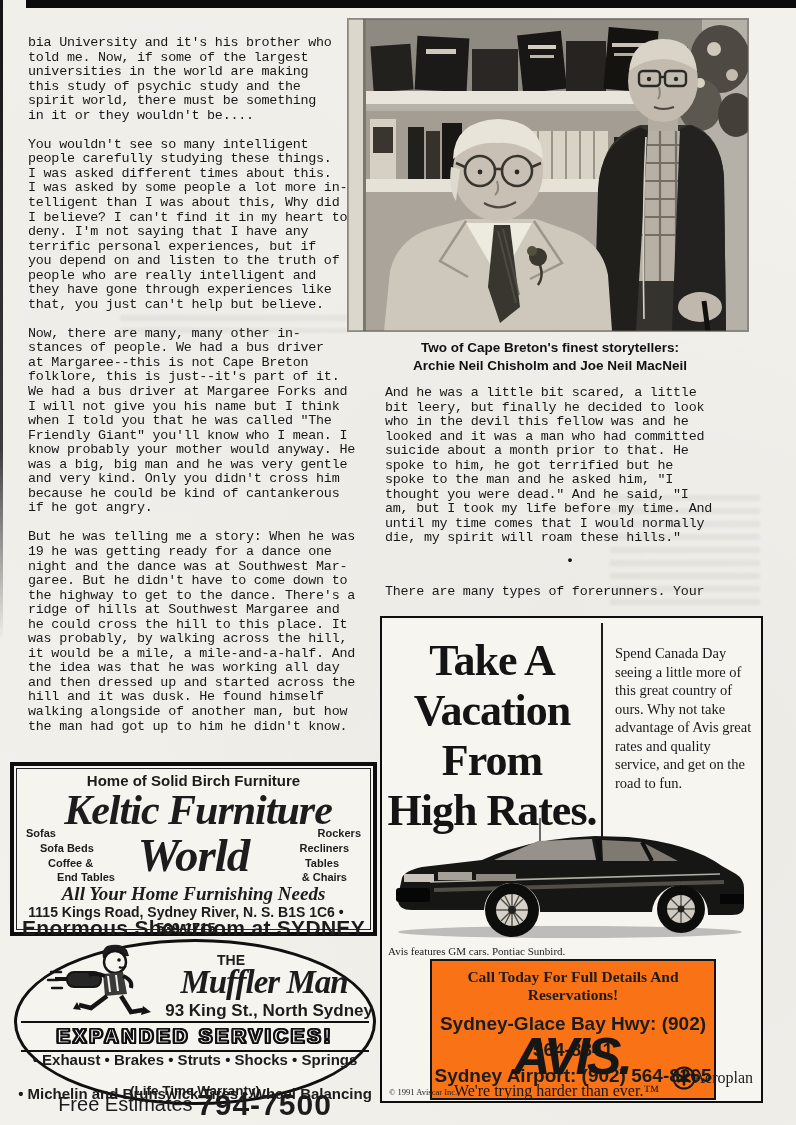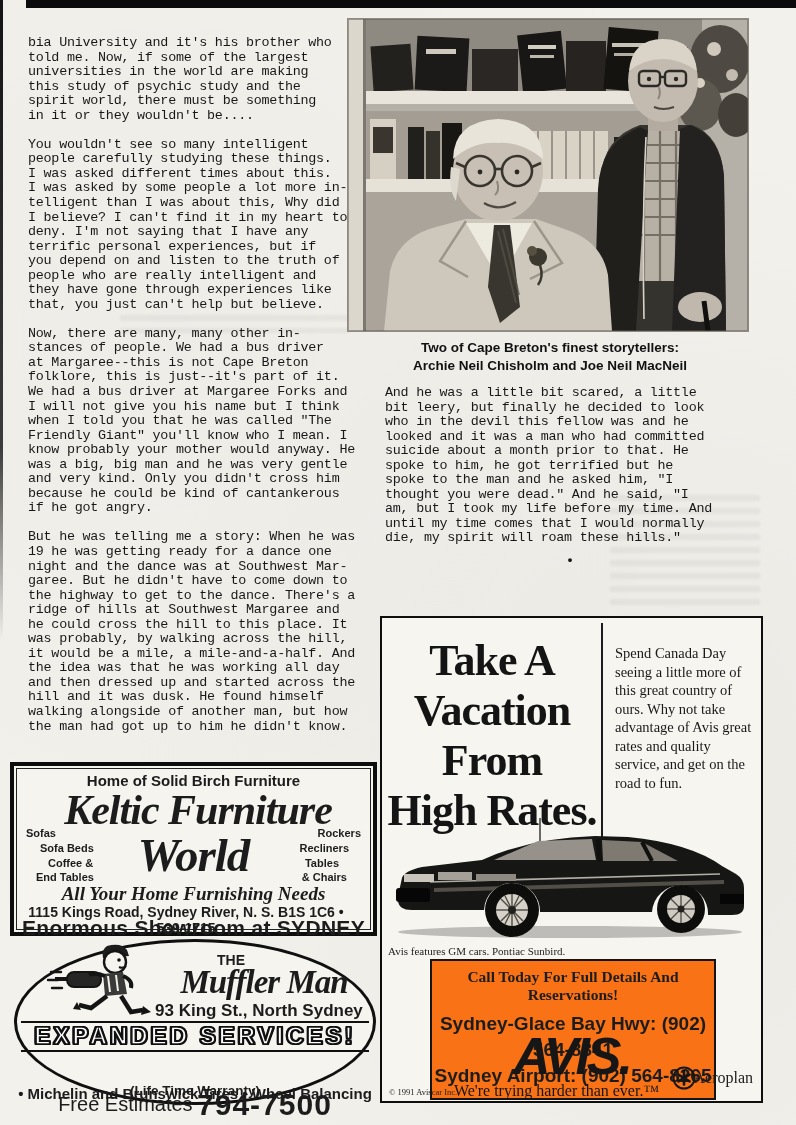--- a/index.html
+++ b/index.html
@@ -43,36 +43,36 @@
   .keltic{position:absolute;left:10px;top:762px;width:367px;height:174px;border:4px solid #0d0d0d;background:#f6f4ef;box-sizing:border-box;}
   .keltic::before{content:"";position:absolute;inset:2px;border:1px solid #222;pointer-events:none;}
   .keltic .ktop{position:absolute;top:6px;left:0;right:0;text-align:center;font-weight:bold;font-size:15px;}
   .keltic .ktitle1{position:absolute;top:20px;left:9px;right:0;text-align:center;font-family:"Liberation Serif",serif;font-style:italic;font-weight:bold;font-size:42px;letter-spacing:-1px;}
   .keltic .kworld{position:absolute;top:62px;left:0;right:0;text-align:center;font-family:"Liberation Serif",serif;font-style:italic;font-weight:bold;font-size:47px;letter-spacing:-1px;}
   .keltic .kstack{position:absolute;top:60px;width:110px;font-weight:bold;font-size:11px;line-height:14.8px;}
   .keltic .kleft{left:12px;text-align:left;}
   .keltic .kright{right:12px;text-align:right;}
   .keltic .kleft div:nth-child(2){padding-left:14px;}
   .keltic .kleft div:nth-child(3){padding-left:22px;}
-  .keltic .kleft div:nth-child(4){padding-left:10px;}
+  .keltic .kleft div:nth-child(4){padding-left:10px;text-align:center;}
   .keltic .kright div:nth-child(2){padding-right:12px;}
   .keltic .kright div:nth-child(3){padding-right:22px;}
   .keltic .kright div:nth-child(4){padding-right:14px;}
   .keltic .kslogan{position:absolute;top:117px;left:0;right:0;text-align:center;font-family:"Liberation Serif",serif;font-style:italic;font-weight:bold;font-size:19px;}
   .keltic .kaddr{position:absolute;top:138px;left:0;right:15px;text-align:center;font-weight:bold;font-size:14px;}
   .keltic .kshow{position:absolute;top:150px;left:0;right:0;text-align:center;font-weight:bold;font-size:21px;letter-spacing:.3px;}
 
   
   .muffler{position:absolute;left:14px;top:939px;width:362px;height:166px;border:3px solid #101010;border-radius:50%;background:#f6f4ef;box-sizing:border-box;}
   .muffler .cartoon{position:absolute;left:28px;top:0px;width:132px;height:80px;}
   .muffler .mthe{position:absolute;left:200px;top:10px;font-weight:bold;font-size:14px;}
   .muffler .mtitle{position:absolute;left:138px;top:22px;width:218px;text-align:center;font-family:"Liberation Serif",serif;font-style:italic;font-weight:bold;font-size:33px;letter-spacing:-1px;}
-  .muffler .maddr{position:absolute;left:138px;top:59px;width:218px;text-align:left;font-weight:bold;font-size:17px;}
+  .muffler .maddr{position:absolute;left:138px;top:59px;width:218px;text-align:right;font-weight:bold;font-size:17px;}
   .muffler .mbanner{position:absolute;left:4px;right:4px;top:79px;height:27px;border-top:2.5px solid #101010;border-bottom:2.5px solid #101010;
-    text-align:center;font-weight:bold;font-size:24px;line-height:26px;letter-spacing:3px;
+    text-align:center;font-weight:bold;font-size:20px;line-height:26px;letter-spacing:3px;
     color:#fff;-webkit-text-stroke:1.5px #101010;
     text-shadow:-1.4px -1.4px 0 #101010,1.4px -1.4px 0 #101010,-1.4px 1.4px 0 #101010,1.4px 1.4px 0 #101010,0 -1.4px 0 #101010,0 1.4px 0 #101010,-1.4px 0 0 #101010,1.4px 0 0 #101010;}
   .muffler .msvc1{position:absolute;top:109px;left:0;right:0;text-align:center;font-weight:bold;font-size:15px;}
   .muffler .msvc2{position:absolute;top:143px;left:0;right:0;text-align:center;font-weight:bold;font-size:15px;}
   .muffler .mwarr{position:absolute;top:141px;left:0;right:0;text-align:center;font-weight:bold;font-size:13.5px;}
   .muffler .mphone-row{position:absolute;top:146px;left:0;right:0;text-align:center;}
   .muffler .mfree{font-weight:normal;font-size:20px;vertical-align:4px;}
   .muffler .mphone{font-weight:bold;font-size:30px;letter-spacing:1px;}
 
   
@@ -288,20 +288,21 @@
 who in the devil this fellow was and he
 looked and it was a man who had committed
 suicide about a month prior to that. He
 spoke to him, he got terrified but he
 spoke to the man and he asked him, "I
 thought you were dead." And he said, "I
 am, but I took my life before my time. And
 until my time comes that I would normally
 die, my spirit will roam these hills."</p>
     <p class="typewriter dot-sep">•</p>
+    <p class="typewriter">There are many types of forerunners. Your</p>
   </div>
 
   <div class="keltic">
     <div class="ktop">Home of Solid Birch Furniture</div>
     <div class="ktitle1">Keltic Furniture</div>
     <div class="kstack kleft">
       <div>Sofas</div>
       <div>Sofa Beds</div>
       <div>Coffee &amp;</div>
       <div>End Tables</div>
@@ -340,20 +341,21 @@
       <path d="M78,34 Q88,38 86,46" stroke="#141414" stroke-width="4" fill="none"></path>
       <path d="M62,54 L46,66 L34,63" stroke="#141414" stroke-width="4.5" fill="none"></path>
       <path d="M76,54 L86,70 L98,68" stroke="#141414" stroke-width="4.5" fill="none"></path>
       <path d="M32,60 L36,68 L28,67 Z" fill="#141414"></path>
       <path d="M98,64 L106,70 L96,73 Z" fill="#141414"></path>
     </svg>
     <div class="mthe">THE</div>
     <div class="mtitle">Muffler Man</div>
     <div class="maddr">93 King St., North Sydney</div>
     <div class="mbanner">EXPANDED SERVICES!</div>
+    <div class="msvc1">• Exhaust   • Brakes   • Struts   • Shocks   • Springs</div>
     <div class="msvc2">• Michelin and Brunswick Tires   • Wheel Balancing</div>
     <div class="mwarr">(Life Time Warranty)</div>
     <div class="mphone-row">
       <span class="mfree">Free Estimates</span>
       <span class="mphone">794-7500</span>
     </div>
   </div>
 
   <div class="avis">
     <div class="headline">Take A

